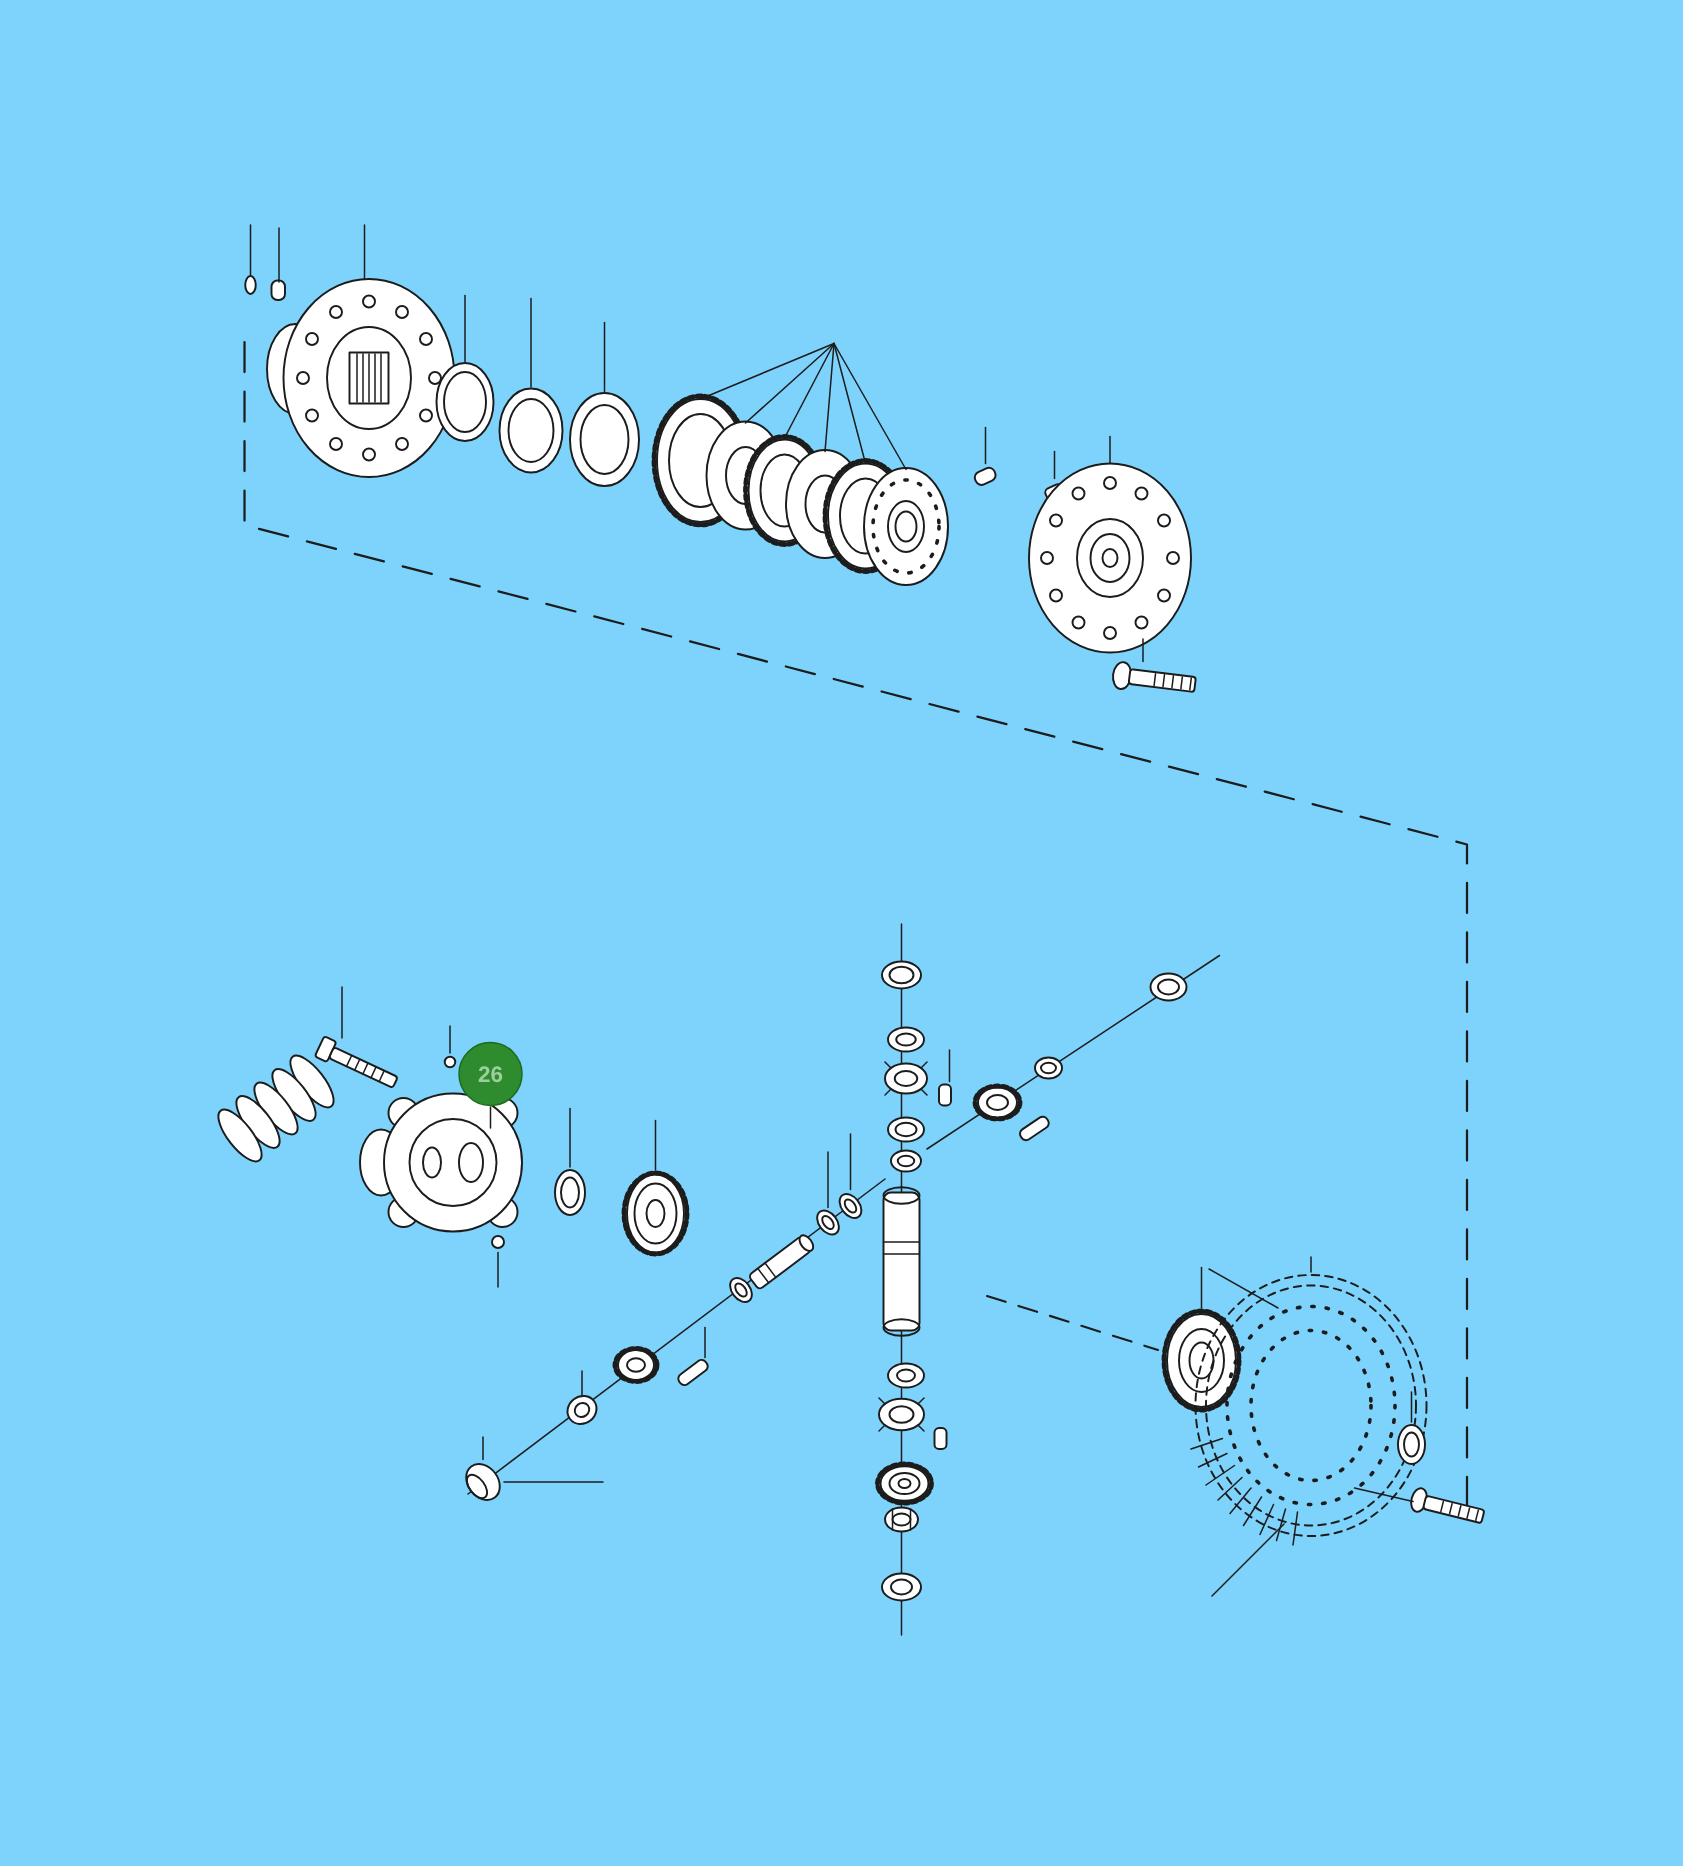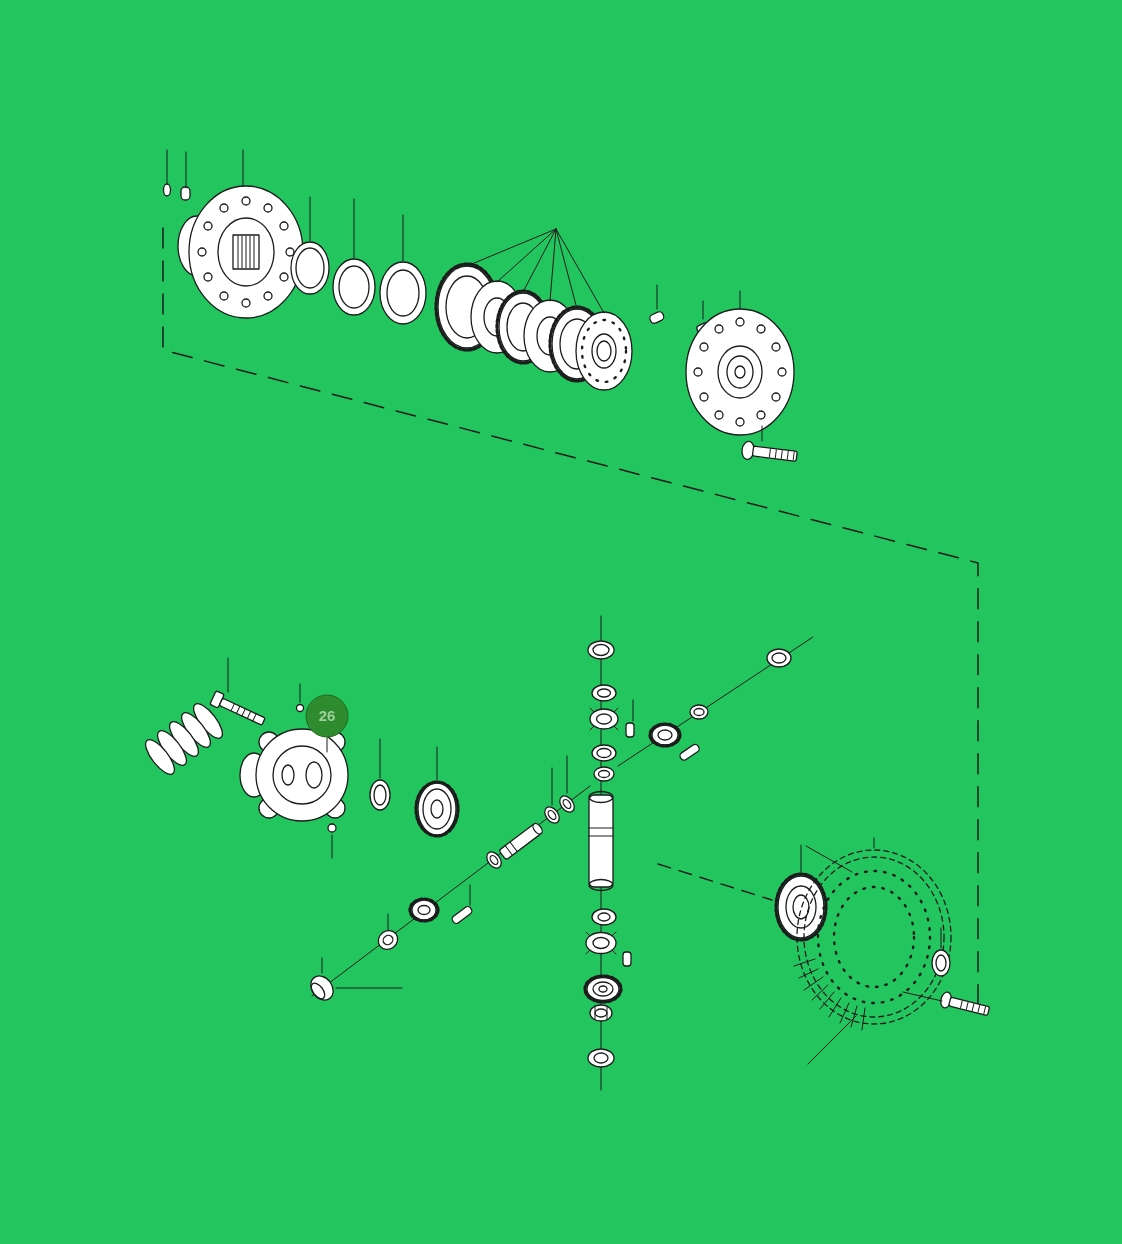--- a/index.html
+++ b/index.html
@@ -1,17 +1,17 @@
 <!DOCTYPE html>
 <html><head>
 <meta charset="utf-8">
 <style>
   html,body{margin:0;padding:0;background:#ffffff;}
   body{width:1122px;height:1244px;font-family:"Liberation Sans",sans-serif;}
-  .stage{position:relative;width:1122px;height:1244px;background:#22c55e;overflow:hidden;}
+  .stage{position:relative;width:1122px;height:1244px;background:#7dd3fc;overflow:hidden;}
   svg{display:block;}
   .ln{stroke:#1c1c1c;stroke-width:1.3;fill:none;stroke-linecap:round;stroke-linejoin:round;}
   .fw{fill:#ffffff;}
   .th{stroke-width:1;}
   .teeth{stroke-dasharray:3 2.4;stroke-width:3.2;}
   .dots{stroke-dasharray:1.6 8;stroke-width:2.4;}
   .dsh{stroke-dasharray:20 13;stroke-width:1.5;}
   .dsh2{stroke-dasharray:13 9;stroke-width:1.4;}
   .dout{stroke-dasharray:5 4;}
   .callout-text{font-family:"Liberation Sans",sans-serif;font-size:15px;font-weight:bold;text-anchor:middle;}

